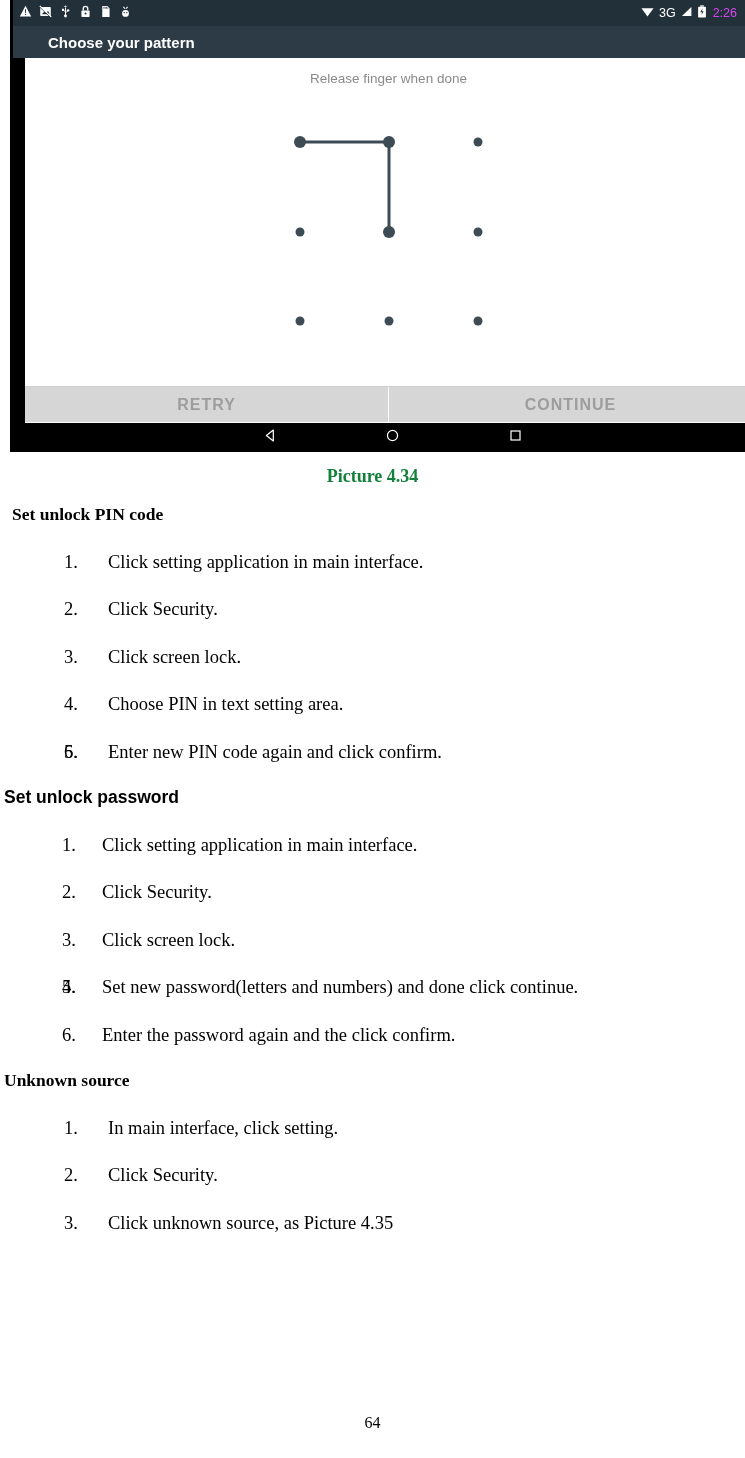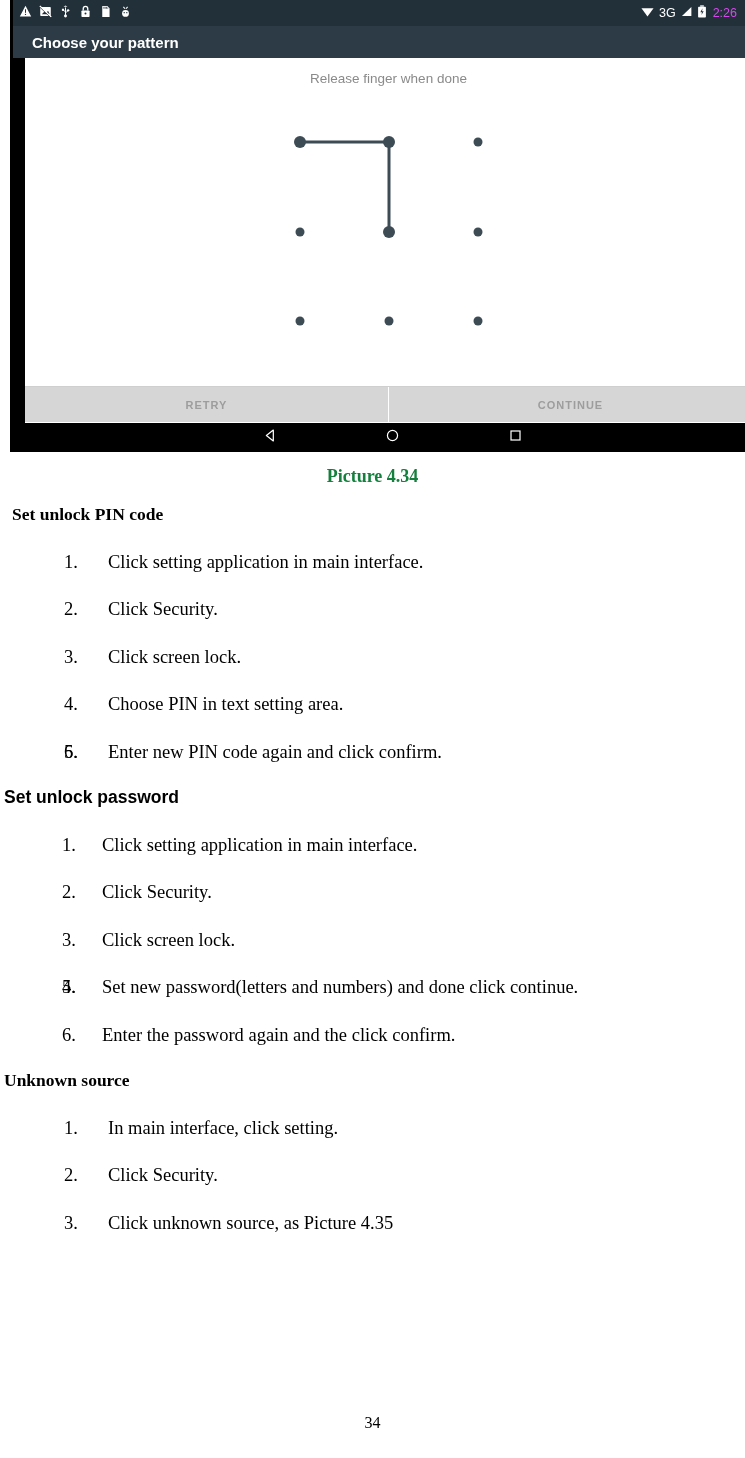--- a/index.html
+++ b/index.html
@@ -69,20 +69,21 @@
     display: flex;
     align-items: center;
     padding-left: 19px;
     box-sizing: border-box;
   }
   .actionbar-title {
     font-family: "Liberation Sans", sans-serif;
     font-size: 15px;
     font-weight: bold;
     color: #ffffff;
+    margin-left: 16px;
   }
 
   .screen-body {
     position: absolute;
     left: 15px;
     top: 58px;
     width: 727px;
     height: 365px;
     background: #ffffff;
     box-sizing: border-box;
@@ -121,21 +122,21 @@
     width: 1px;
     background: #ffffff;
     height: 100%;
   }
   .softbtn {
     flex: 1;
     display: flex;
     align-items: center;
     justify-content: center;
     font-family: "Liberation Sans", sans-serif;
-    font-size: 11px;
+    font-size: 16px;
     letter-spacing: 1px;
     color: #9d9d9d;
     font-weight: bold;
   }
 
   .navbar {
     position: absolute;
     left: 3px;
     top: 423px;
     right: 0;
@@ -396,13 +397,13 @@
         <h2 class="head-serif head-flush">Unknown source</h2>
         <ol class="steps">
           <li><span class="num">1.</span><span>In main interface, click setting.</span></li>
           <li><span class="num">2.</span><span>Click Security.</span></li>
           <li><span class="num">3.</span><span>Click unknown source, as Picture 4.35</span></li>
         </ol>
       </div>
     </div>
 </div>
 
-<div class="pagenum">34</div>
+<div class="pagenum">64</div>
 
 </body></html>

